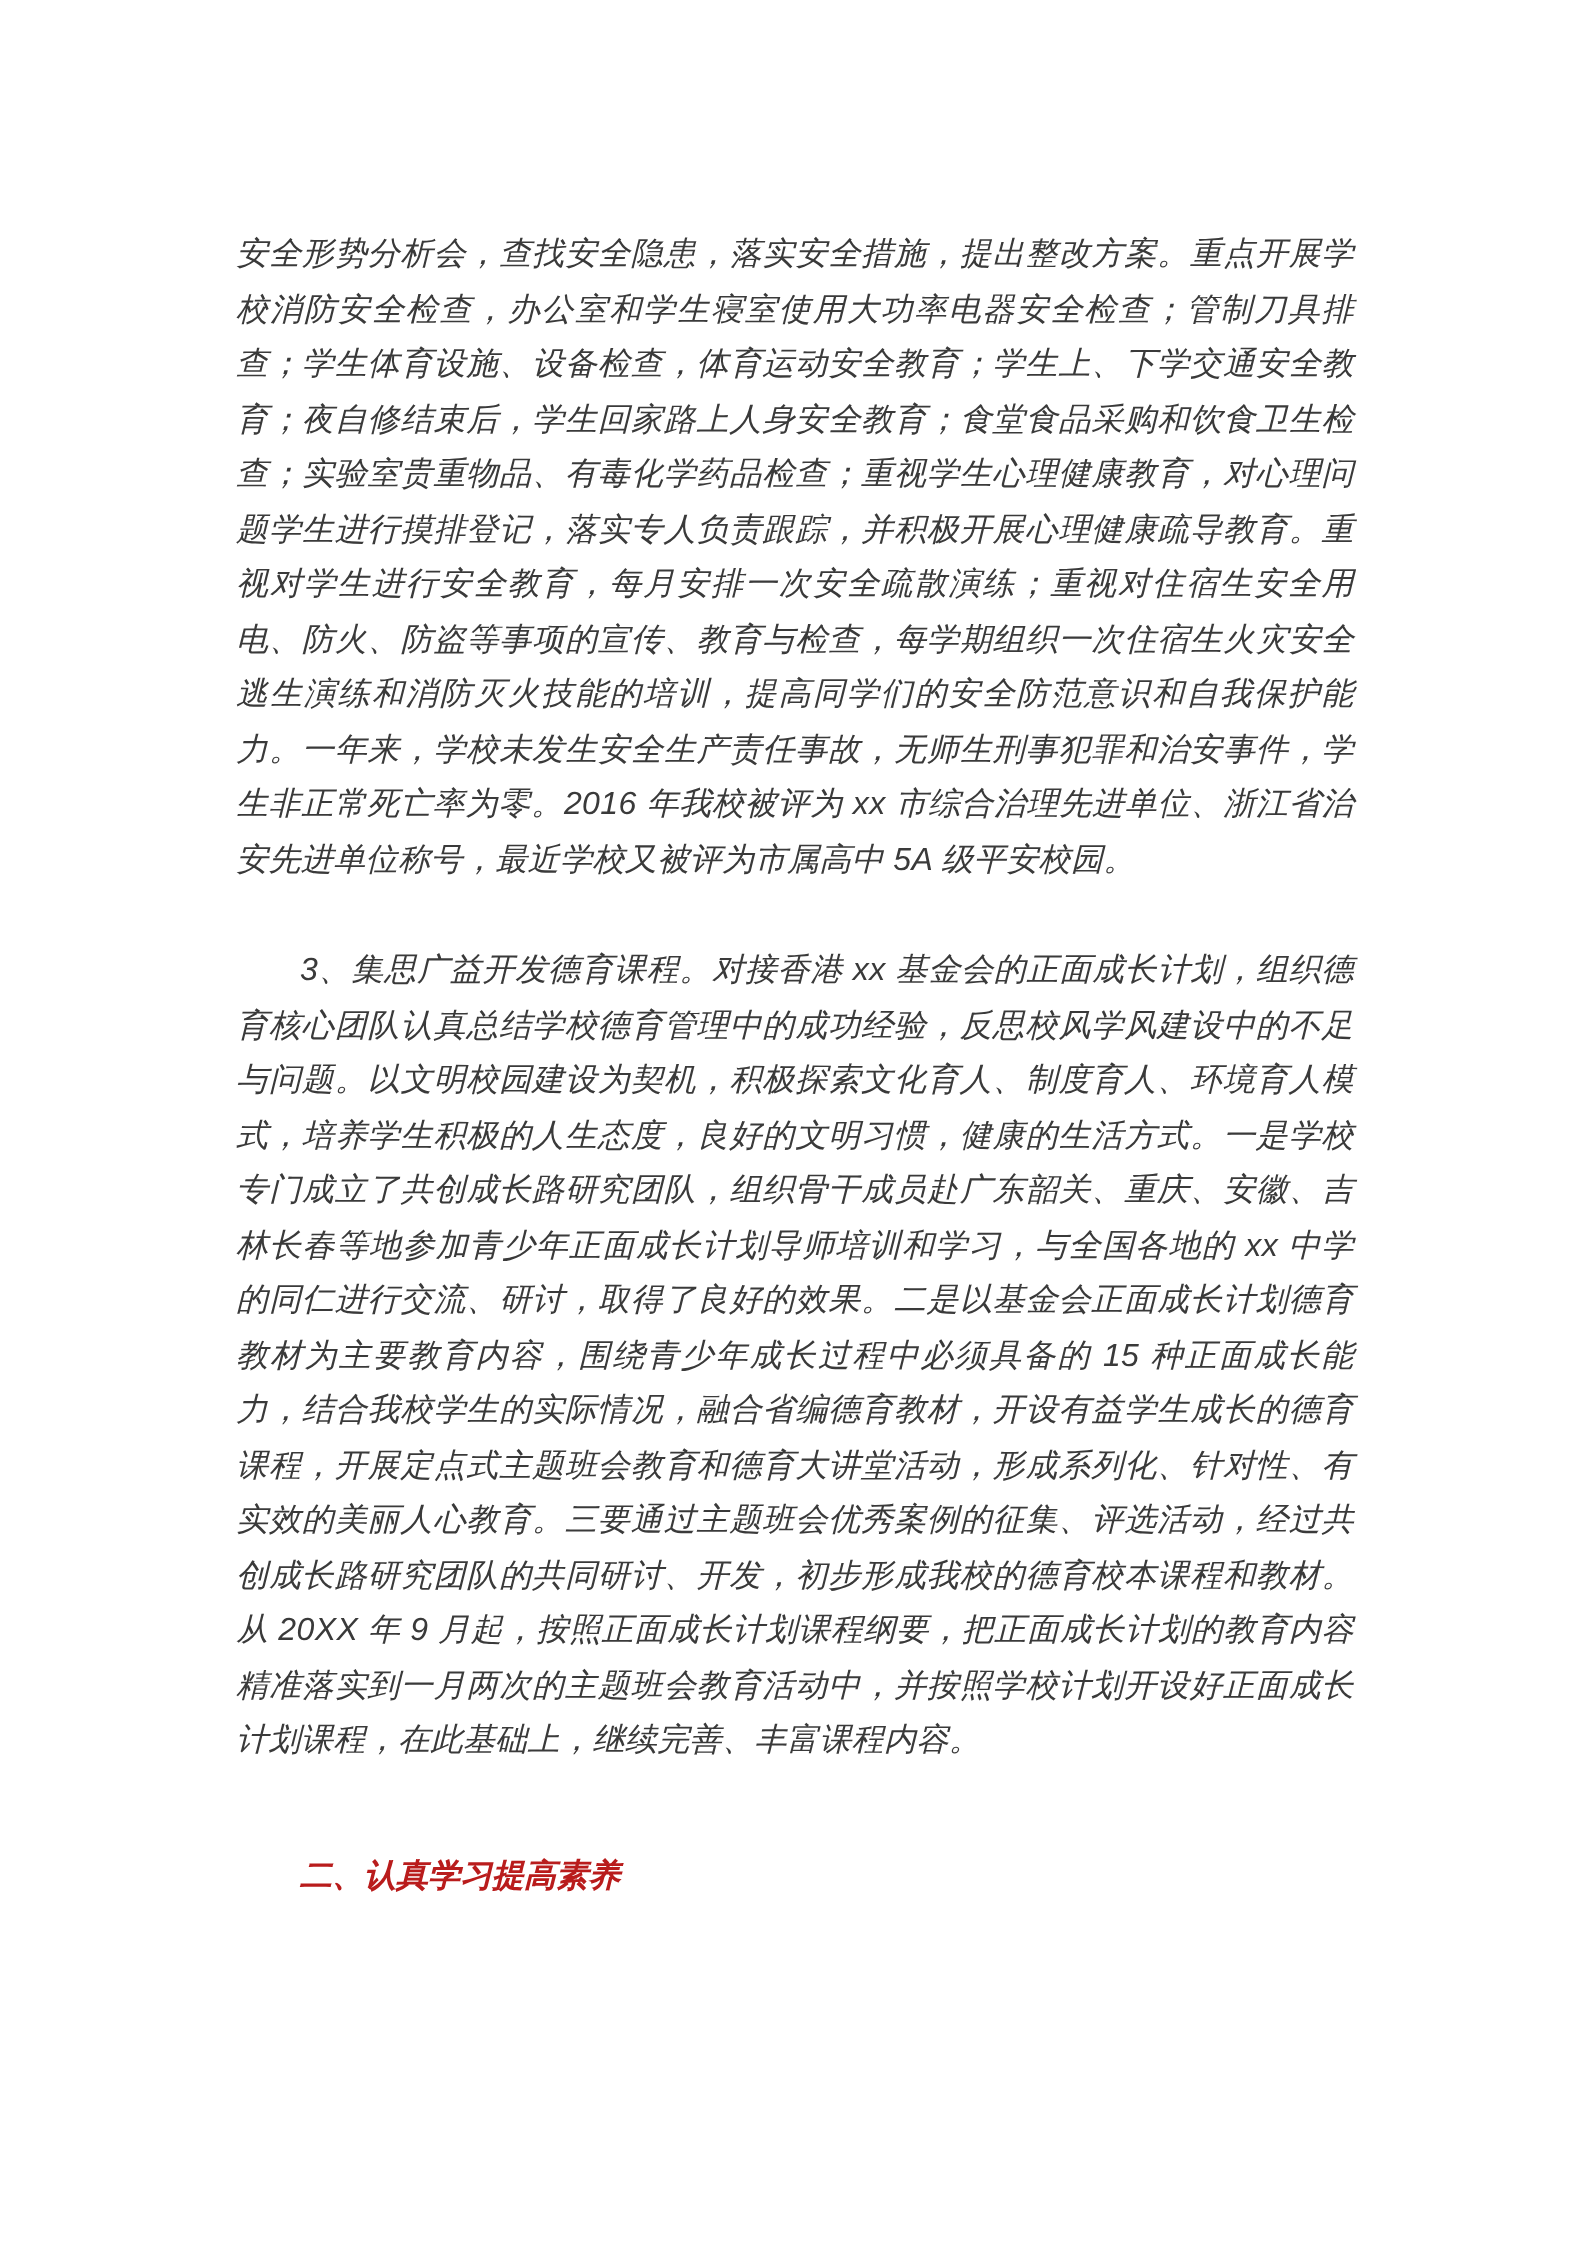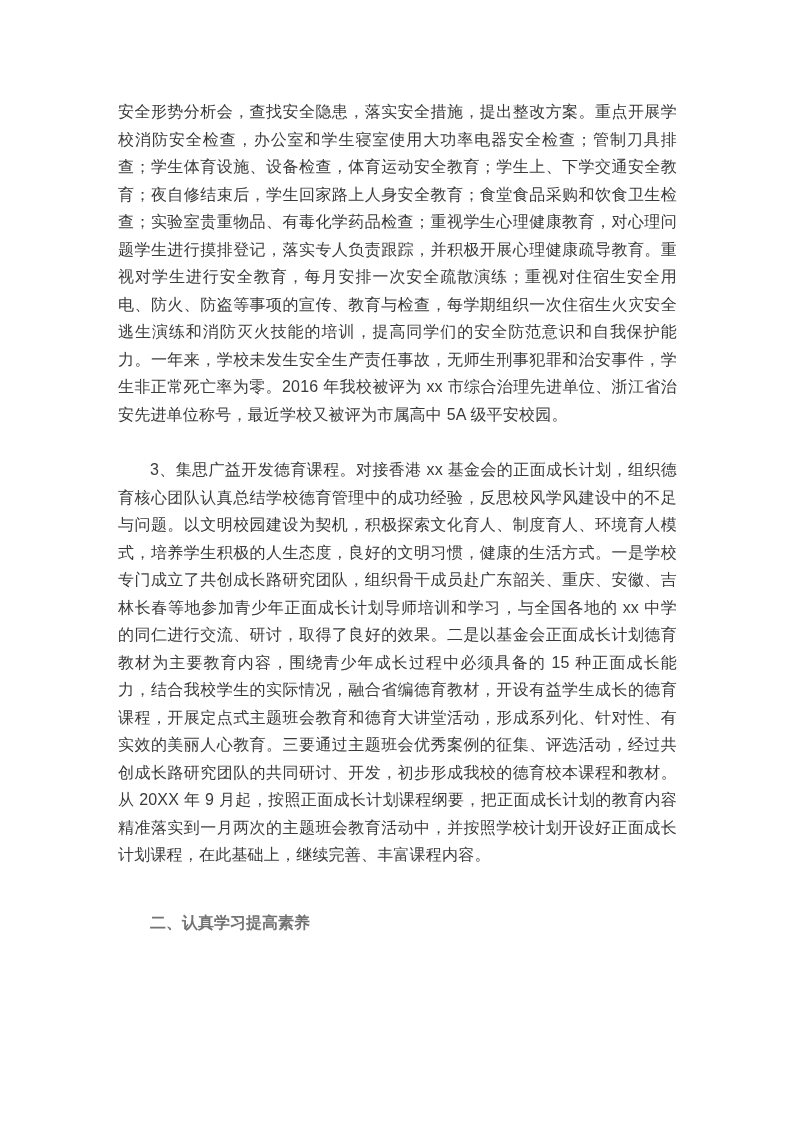--- a/index.html
+++ b/index.html
@@ -13,24 +13,25 @@
     width: 793px;
     height: 1122px;
     margin: 0 auto;
     background: #ffffff;
     overflow: hidden;
     font-family: "Liberation Sans", "DejaVu Sans", sans-serif;
   }
 
   .content {
     position: absolute;
-    top: 98px;
+    top: 114px;
     left: 118px;
     width: 559px;
     color: #3a3a3a;
+    font-style: italic;
   }
 
   .para {
     font-size: 16px;
     line-height: 27.5px;
     text-align: justify;
     text-justify: inter-ideograph;
     letter-spacing: 0.2px;
     margin-bottom: 28px;
     word-break: break-all;
@@ -40,21 +41,21 @@
     text-indent: 2em;
   }
 
   .heading {
     font-size: 16px;
     line-height: 27.5px;
     font-weight: bold;
     text-indent: 2em;
     margin-top: 40px;
     margin-bottom: 32px;
-    color: #737373;
+    color: #b91c1c;
   }
 </style>
 </head>
 <body>
 
 <div class="page">
   <div class="content">
     <p class="para">安全形势分析会，查找安全隐患，落实安全措施，提出整改方案。重点开展学校消防安全检查，办公室和学生寝室使用大功率电器安全检查；管制刀具排查；学生体育设施、设备检查，体育运动安全教育；学生上、下学交通安全教育；夜自修结束后，学生回家路上人身安全教育；食堂食品采购和饮食卫生检查；实验室贵重物品、有毒化学药品检查；重视学生心理健康教育，对心理问题学生进行摸排登记，落实专人负责跟踪，并积极开展心理健康疏导教育。重视对学生进行安全教育，每月安排一次安全疏散演练；重视对住宿生安全用电、防火、防盗等事项的宣传、教育与检查，每学期组织一次住宿生火灾安全逃生演练和消防灭火技能的培训，提高同学们的安全防范意识和自我保护能力。一年来，学校未发生安全生产责任事故，无师生刑事犯罪和治安事件，学生非正常死亡率为零。2016 年我校被评为 xx 市综合治理先进单位、浙江省治安先进单位称号，最近学校又被评为市属高中 5A 级平安校园。</p>
     <p class="para indent">3、集思广益开发德育课程。对接香港 xx 基金会的正面成长计划，组织德育核心团队认真总结学校德育管理中的成功经验，反思校风学风建设中的不足与问题。以文明校园建设为契机，积极探索文化育人、制度育人、环境育人模式，培养学生积极的人生态度，良好的文明习惯，健康的生活方式。一是学校专门成立了共创成长路研究团队，组织骨干成员赴广东韶关、重庆、安徽、吉林长春等地参加青少年正面成长计划导师培训和学习，与全国各地的 xx 中学的同仁进行交流、研讨，取得了良好的效果。二是以基金会正面成长计划德育教材为主要教育内容，围绕青少年成长过程中必须具备的 15 种正面成长能力，结合我校学生的实际情况，融合省编德育教材，开设有益学生成长的德育课程，开展定点式主题班会教育和德育大讲堂活动，形成系列化、针对性、有实效的美丽人心教育。三要通过主题班会优秀案例的征集、评选活动，经过共创成长路研究团队的共同研讨、开发，初步形成我校的德育校本课程和教材。从 20XX 年 9 月起，按照正面成长计划课程纲要，把正面成长计划的教育内容精准落实到一月两次的主题班会教育活动中，并按照学校计划开设好正面成长计划课程，在此基础上，继续完善、丰富课程内容。</p>
     <p class="heading">二、认真学习提高素养</p>

